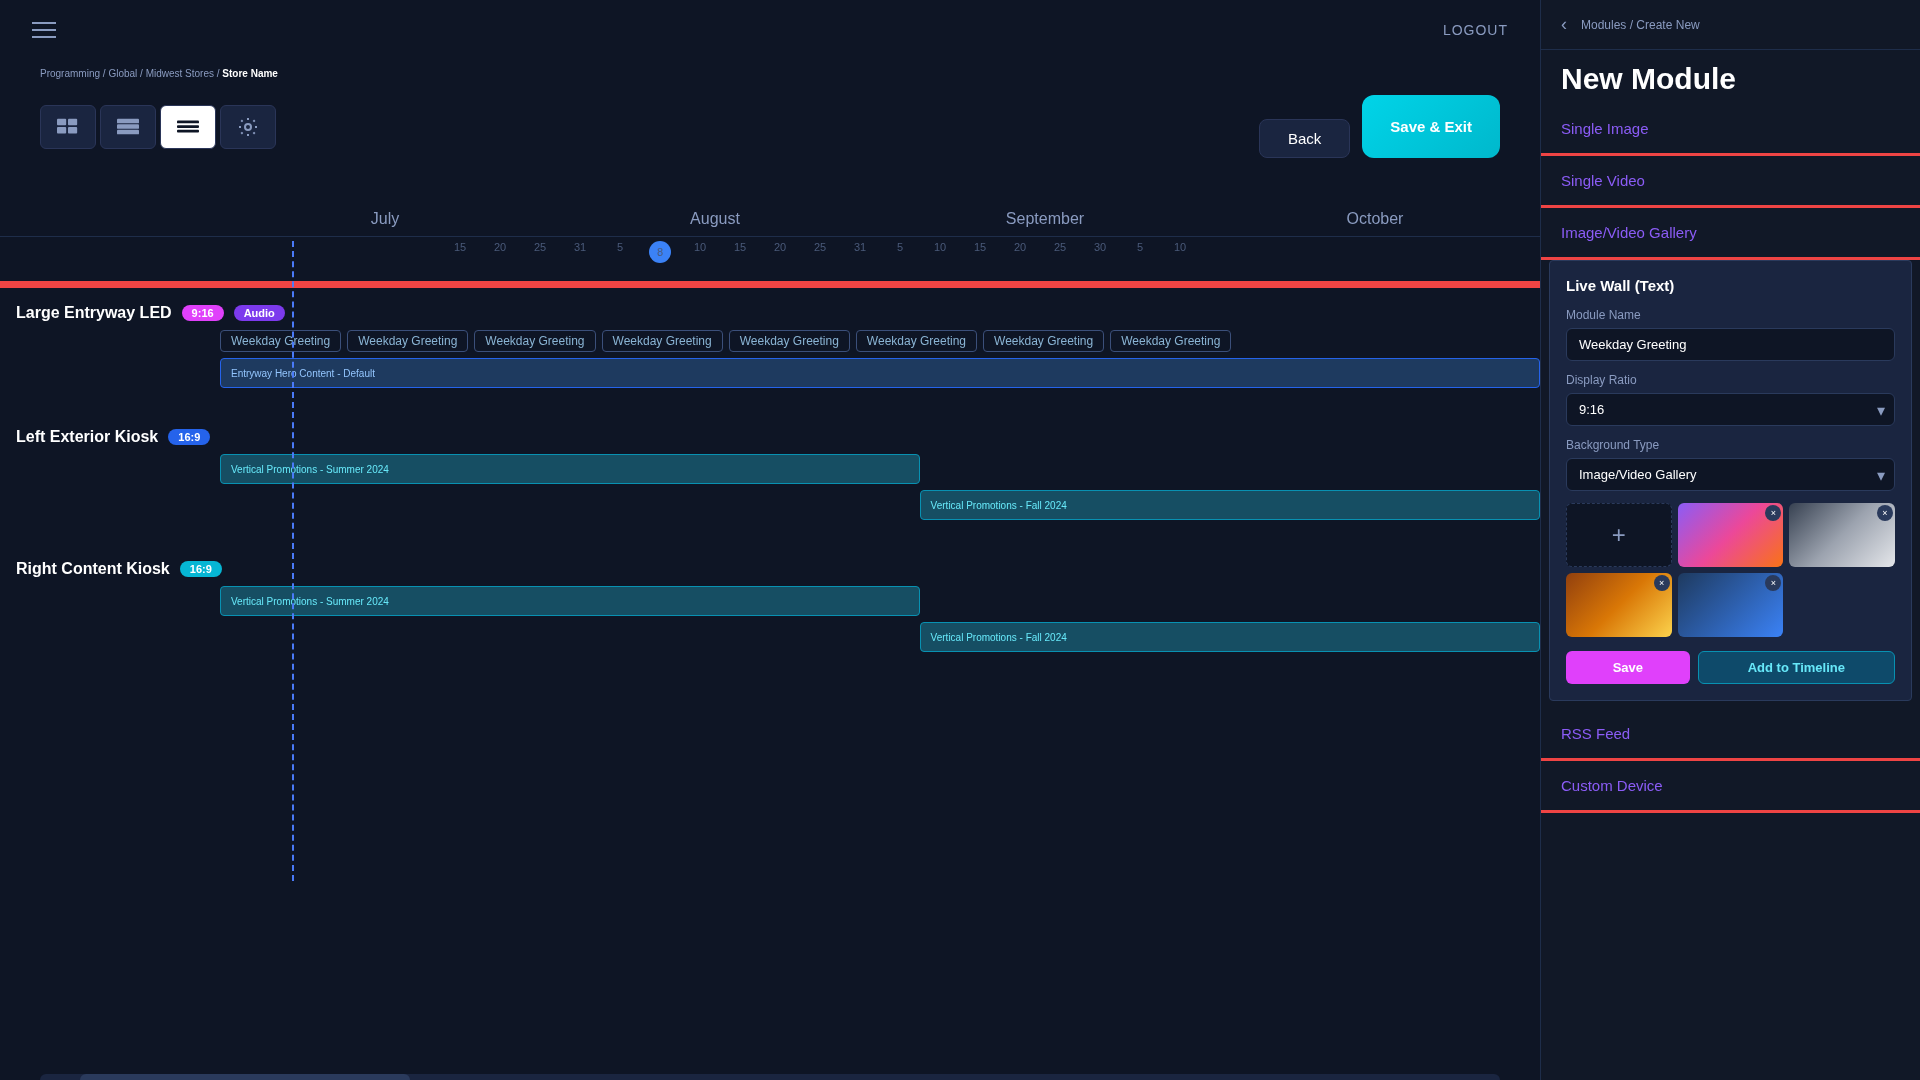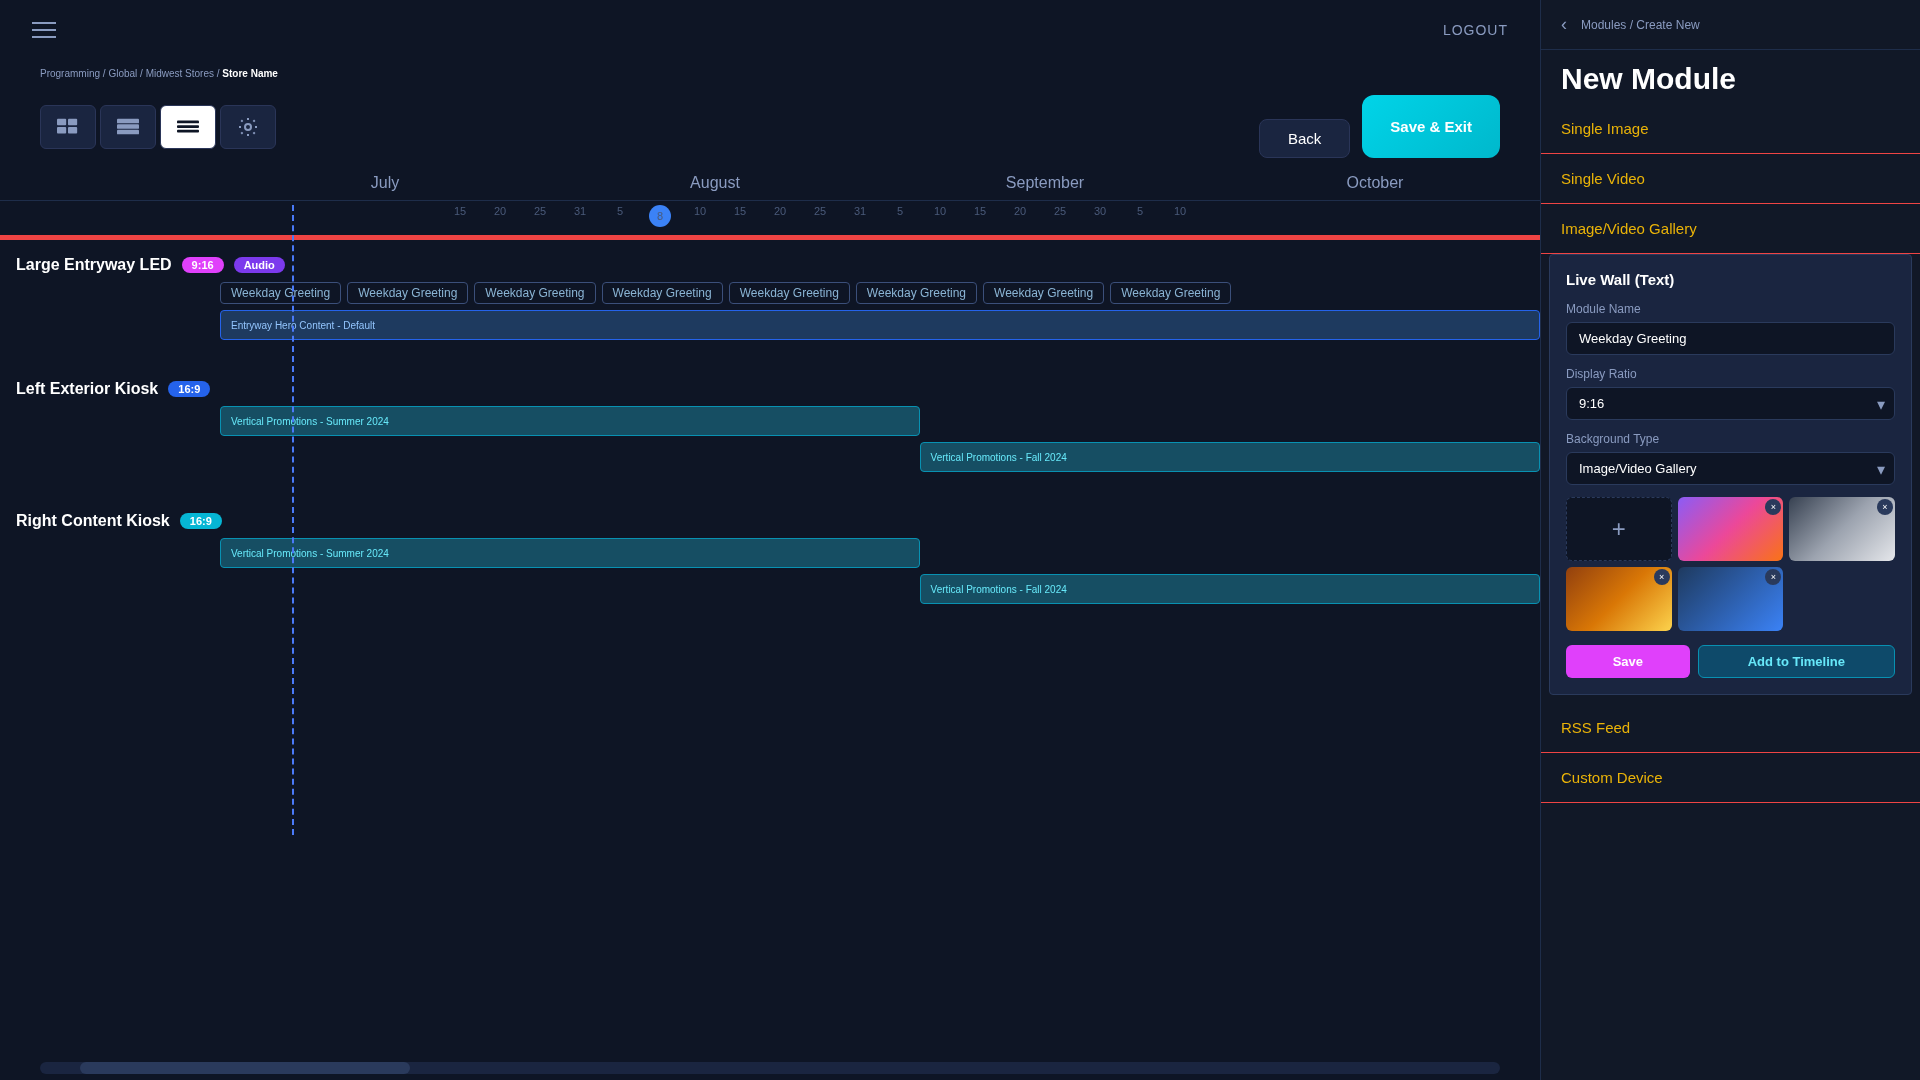--- a/index.html
+++ b/index.html
@@ -116,20 +116,21 @@
       cursor: pointer;
       font-weight: 600;
     }
 
     
     .timeline-container {
       flex: 1;
       overflow: hidden;
       padding: 0 0 0 0;
       position: relative;
+      margin-top: 36px;
     }
 
     
     .month-headers {
       display: flex;
       padding-left: 220px;
       margin-bottom: 4px;
       border-bottom: 1px solid #1e2d4a;
       padding-bottom: 8px;
     }
@@ -139,22 +140,22 @@
       font-size: 16px;
       font-weight: 500;
       color: #8a9bc0;
     }
 
     
     .day-numbers {
       display: flex;
       padding-left: 220px;
       margin-bottom: 8px;
-      border-bottom: 5px solid #ef4444;
-      padding-bottom: 8px;
+      border-bottom: 7px solid #ef4444;
+      padding-bottom: 18px;
       position: relative;
     }
     .day-num {
       font-size: 11px;
       color: #4a5a7a;
       text-align: center;
       width: 40px;
       flex-shrink: 0;
     }
     .today-line {
@@ -269,23 +270,23 @@
     .panel-title {
       font-size: 30px;
       font-weight: 800;
       color: #fff;
       padding: 12px 20px 8px;
     }
 
     
     .module-type-item {
       padding: 16px 20px;
-      border-bottom: 1px solid #ef4444;
+      border-bottom: 3px solid #ef4444;
       font-size: 15px;
-      color: #eab308;
+      color: #8b5cf6;
       cursor: pointer;
     }
 
     
     .live-wall-form {
       background: #1a2540;
       border: 1px solid #2a3a5c;
       border-radius: 4px;
       margin: 0 8px 8px;
       padding: 16px;

